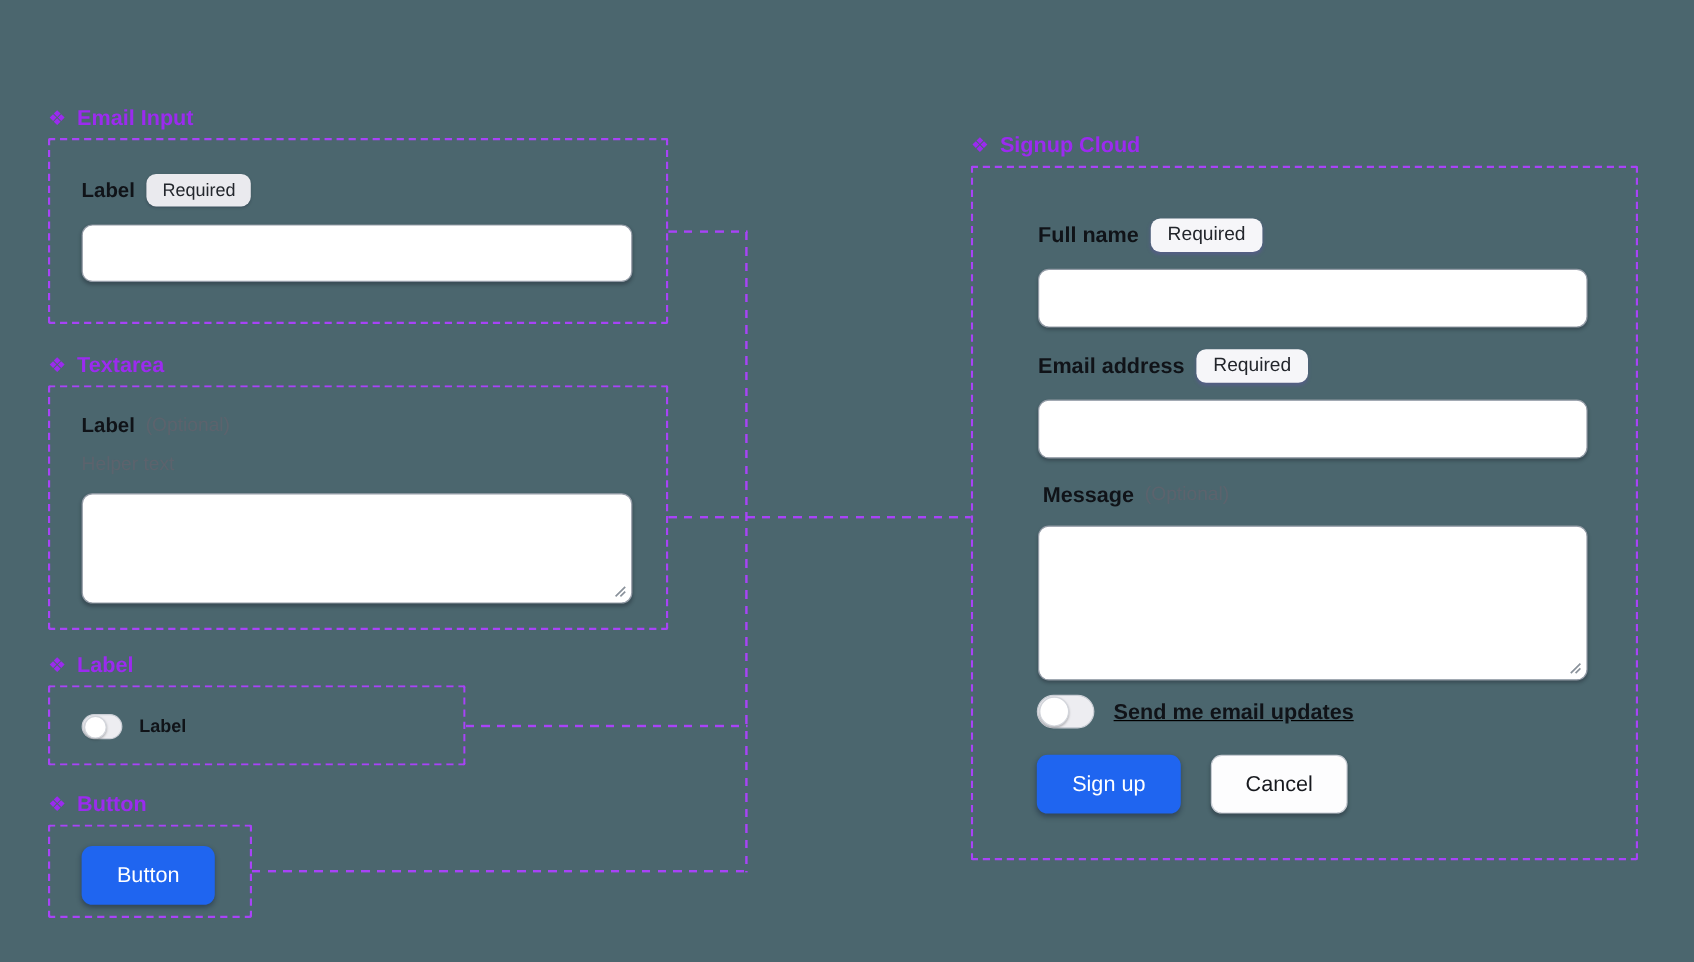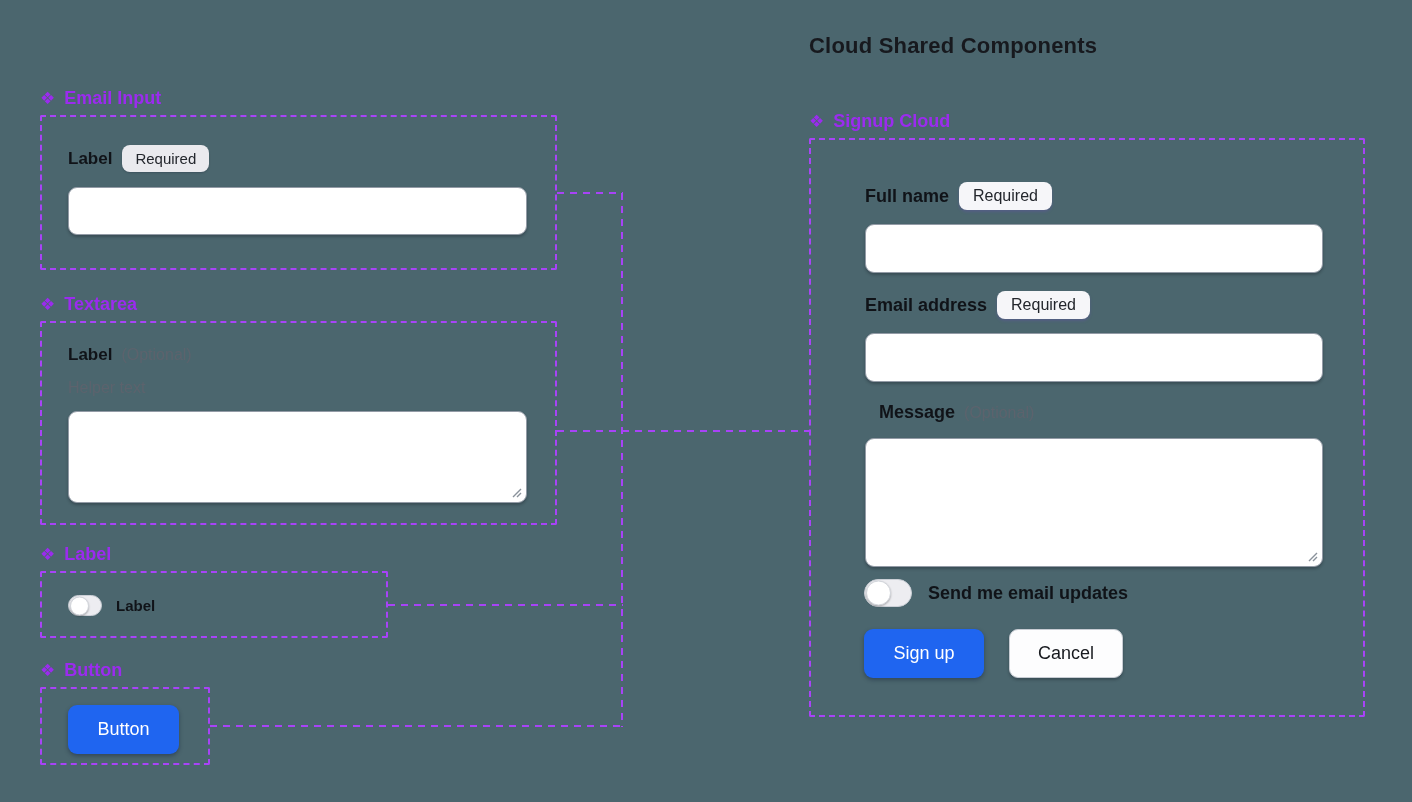--- a/index.html
+++ b/index.html
@@ -166,21 +166,20 @@
     color:#17191E;
     border:1.5px solid #C7CCD3;
     box-shadow:0 2px 3px rgba(15,20,30,.30);
   }
 </style>
 </head>
 <body>
 
 <div class="canvas">
 
-  <div class="sec-title cloud">Cloud Shared Components</div>
 
   <div class="comp-head" style="left:40px;top:88px;">
     <span class="diamond">❖</span>
     <span class="comp-name">Email Input</span>
   </div>
   <div class="comp-head" style="left:40px;top:294px;">
     <span class="diamond">❖</span>
     <span class="comp-name">Textarea</span>
   </div>
   <div class="comp-head" style="left:40px;top:544px;">
@@ -244,32 +243,32 @@
       <span class="badge light">Required</span>
     </div>
     <input class="text-field" style="left: 54px; top: 84px; width: 458px; height: 49px;">
 
     <div class="row" style="left:54px;top:151px;">
       <span class="fld-label sz18">Email address</span>
       <span class="badge light">Required</span>
     </div>
     <input class="text-field" style="left: 54px; top: 193px; width: 458px; height: 49px;">
 
-    <div class="row" style="left:68px;top:262px;">
+    <div class="row" style="left:58px;top:262px;">
       <span class="fld-label sz18">Message</span>
       <span class="optional">(Optional)</span>
     </div>
     <div class="ta-wrap" style="left:54px;top:298px;width:458px;height:129px;">
       <textarea style=""></textarea>
       <svg class="resize-handle" width="12" height="12" viewBox="0 0 12 12">
         <path d="M3 11 L11 3 M7 11 L11 7" stroke="#8A929B" stroke-width="1.4" fill="none"></path>
       </svg>
     </div>
 
-    <div class="row" style="left:53px;top:439px;">
+    <div class="row" style="left:53px;top:439px;text-decoration:underline;">
       <span class="switch lg">
           <span class="knob"></span>
         </span>
       <span class="toggle-text lg">Send me email updates</span>
     </div>
 
     <button class="btn primary" style="left:53px;top:489px;width:120px;height:49px;">Sign up</button>
     <button class="btn secondary" style="left:198px;top:489px;width:114px;height:49px;">Cancel</button>
   </div>
 

